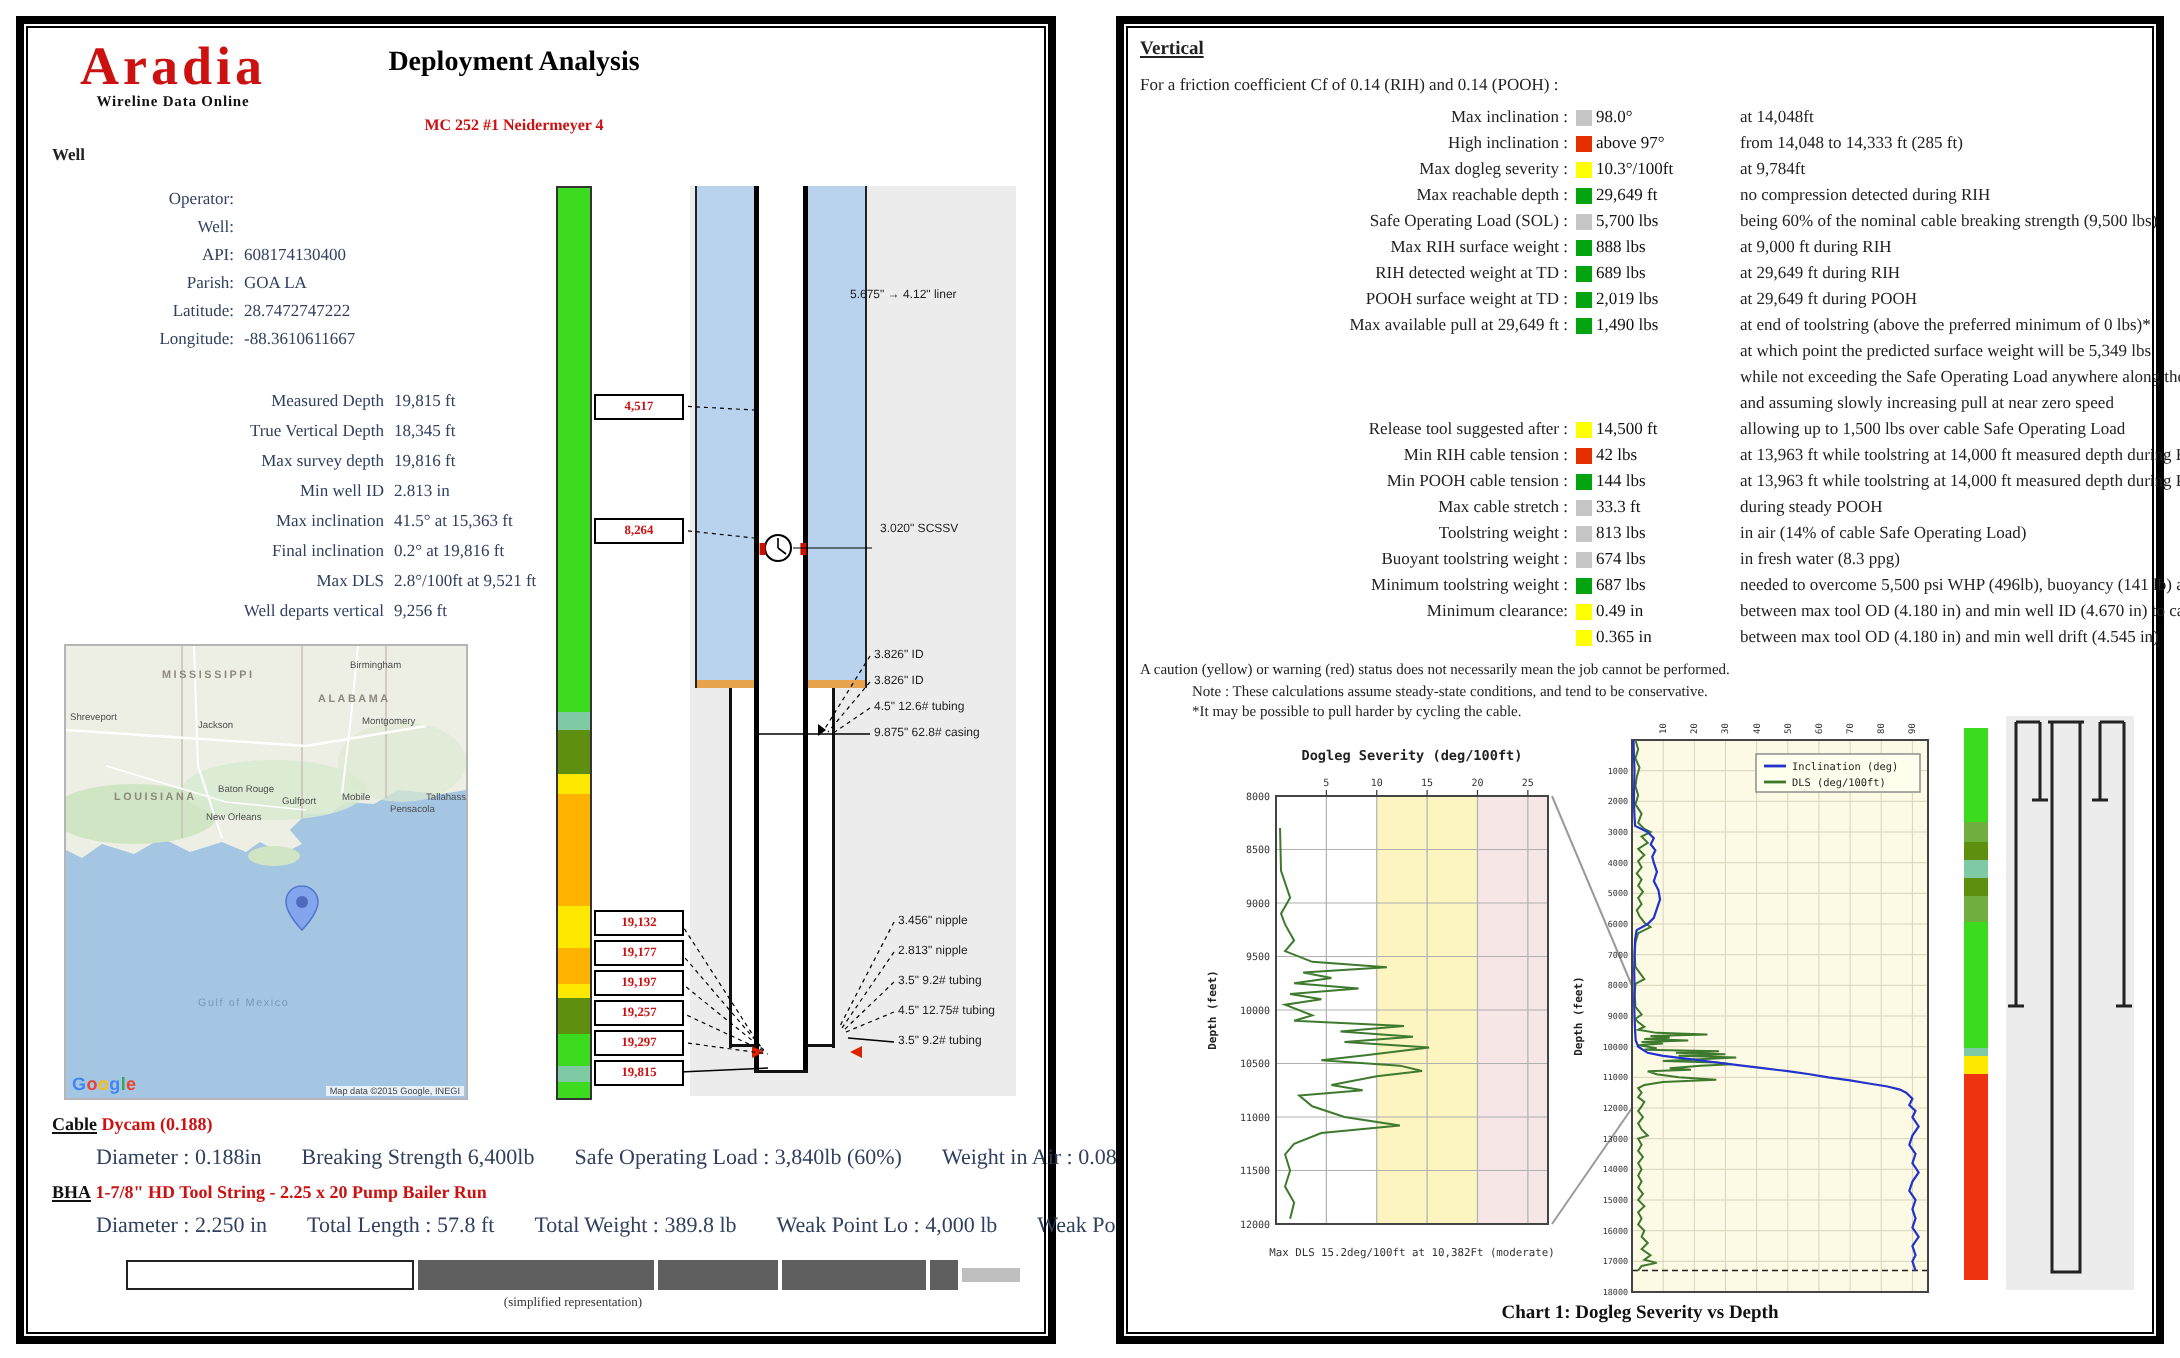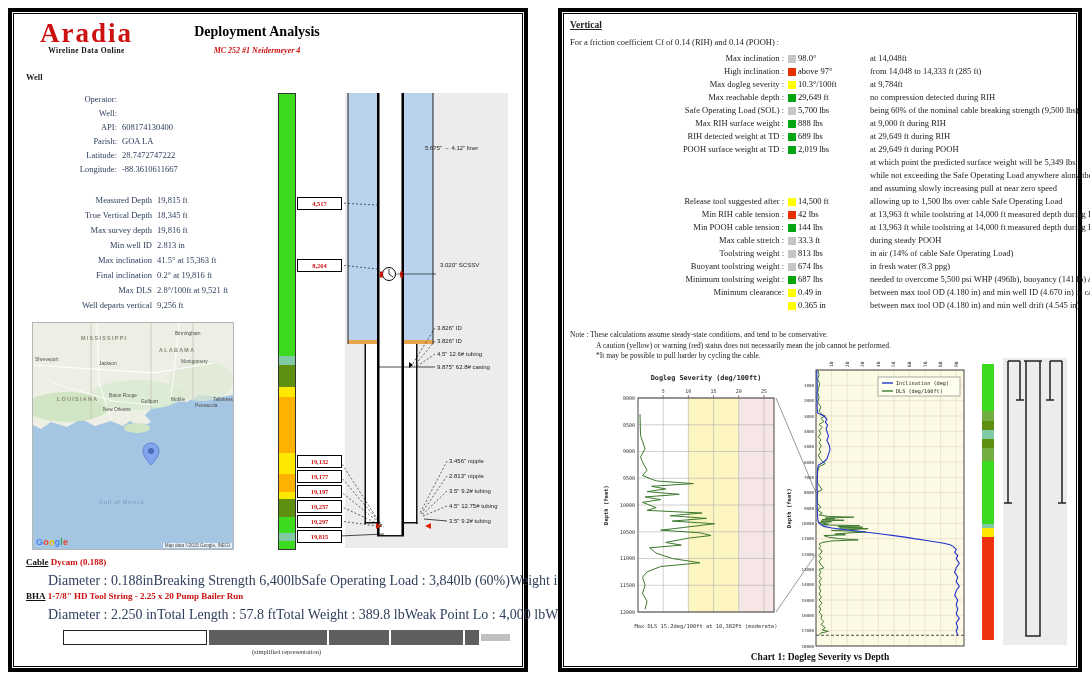--- a/index.html
+++ b/index.html
@@ -7,46 +7,46 @@
   .abs{position:absolute;}
   .page{position:absolute;background:#fff;border:4px solid #000;box-sizing:border-box;}
   .page::after{content:"";position:absolute;inset:1px;border:1px solid #000;pointer-events:none;}
   .page-content{position:absolute;inset:0;}
   
   #page-left{left:8px;top:8px;width:520px;height:664px;}
   #page-right{left:558px;top:8px;width:524px;height:664px;}
   .logo-title{font-size:27px;font-weight:bold;color:#cc1111;letter-spacing:2px;line-height:26px;}
   .logo-sub{font-size:7.5px;font-weight:bold;color:#111;letter-spacing:.4px;text-align:center;}
   .doc-title{font-size:14px;font-weight:bold;text-align:center;color:#000;}
-  .doc-sub{font-size:8px;font-weight:bold;text-align:center;color:#cc1111;margin-top:6px;font-style:italic;}
+  .doc-sub{font-size:8px;font-weight:bold;text-align:center;color:#cc1111;margin-top:18px;}
   .sec-label{font-size:8.5px;font-weight:bold;color:#222;}
   .kv-row{display:flex;line-height:14px;font-size:8.5px;color:#30405e;}
   .kv-label{width:105px;text-align:right;flex:none;}
   .kv-value{margin-left:5px;white-space:nowrap;}
   .kv2 .kv-label{width:140px;}
-  .kv2 .kv-row{line-height:15px;}
+  .kv2 .kv-row{line-height:15px;padding-left:40px;}
   
   #map{left:20px;top:310px;width:200px;height:226px;overflow:hidden;border:1px solid #b5b5b5;background:#a5c6e2;}
   .map-state{position:absolute;font-family:"Liberation Sans",sans-serif;font-size:5.4px;letter-spacing:1.3px;color:#8d887b;font-weight:bold;white-space:nowrap;}
   .map-city{position:absolute;font-family:"Liberation Sans",sans-serif;font-size:4.8px;color:#4f4f4f;white-space:nowrap;}
   .map-water-label{position:absolute;font-family:"Liberation Sans",sans-serif;font-size:5.4px;letter-spacing:.8px;color:#7b97bb;white-space:nowrap;}
   .map-attr{position:absolute;right:1px;bottom:1px;font-family:"Liberation Sans",sans-serif;font-size:4.6px;color:#444;background:rgba(255,255,255,.75);padding:0 2px;}
   .map-logo{position:absolute;left:3px;bottom:2px;font-family:"Liberation Sans",sans-serif;font-size:9px;font-weight:bold;letter-spacing:.2px;margin-top:41px;}
   
   .cbar{position:absolute;border:1px solid #333;overflow:hidden;}
   #cbar-left{left:266px;top:81px;width:16px;height:455px;}
   #cbar-right{left:420px;top:352px;width:12px;height:276px;}
   
   .dmark{position:absolute;width:43px;height:11px;border:1px solid #000;background:#fff;color:#cc1111;font-size:6.4px;line-height:11px;text-align:center;font-weight:bold;}
   .anno{position:absolute;font-size:6px;color:#222;white-space:nowrap;font-family:"Liberation Sans",sans-serif;}
   
   .cab-head{position:absolute;font-size:9px;}
   .cab-name{color:#cc1111;font-weight:bold;}
   .head-word{font-weight:bold;text-decoration:underline;color:#111;}
-  .spec-row{position:absolute;display:flex;font-size:14px;color:#30405e;white-space:nowrap;}
+  .spec-row{position:absolute;display:flex;gap:20px;font-size:11px;color:#30405e;white-space:nowrap;}
   .bha-bar{position:absolute;left:51px;top:618px;width:447px;height:15px;}
   .bha-seg{position:absolute;top:0;height:15px;box-sizing:border-box;}
   .bha-caption{position:absolute;left:51px;top:636px;width:447px;text-align:center;font-size:6.5px;color:#333;}
   
   .sum-title{position:absolute;left:8px;top:8px;font-size:9.5px;font-weight:bold;text-decoration:underline;}
   .sum-intro{position:absolute;left:8px;top:25px;font-size:8.5px;color:#222;}
   .sum-rows{position:absolute;left:0;top:40px;width:516px;}
   .sum-row{display:flex;line-height:13px;font-size:8.5px;}
   .sum-label{width:222px;text-align:right;flex:none;color:#222;}
   .sq{width:8px;height:8px;flex:none;margin:2.5px 2px 0 4px;}
@@ -388,20 +388,26 @@
         <span class="sum-value">689 lbs</span>
         <span class="sum-desc">at 29,649 ft during RIH</span>
       </div>
         <div class="sum-row">
         <span class="sum-label">POOH surface weight at TD :</span>
         <span class="sq sq-green"></span>
         <span class="sum-value">2,019 lbs</span>
         <span class="sum-desc">at 29,649 ft during POOH</span>
       </div>
         <div class="sum-row">
+        <span class="sum-label">Max available pull at 29,649 ft :</span>
+        <span class="sq sq-green"></span>
+        <span class="sum-value">1,490 lbs</span>
+        <span class="sum-desc">at end of toolstring (above the preferred minimum of 0 lbs)*</span>
+      </div>
+        <div class="sum-row">
         <span class="sum-label"></span>
         <span class="sq sq-none"></span>
         <span class="sum-value"></span>
         <span class="sum-desc">at which point the predicted surface weight will be 5,349 lbs</span>
       </div>
         <div class="sum-row">
         <span class="sum-label"></span>
         <span class="sq sq-none"></span>
         <span class="sum-value"></span>
         <span class="sum-desc">while not exceeding the Safe Operating Load anywhere along the cable</span>
@@ -463,22 +469,22 @@
         <div class="sum-row">
         <span class="sum-label"></span>
         <span class="sq sq-yellow"></span>
         <span class="sum-value">0.365 in</span>
         <span class="sum-desc">between max tool OD (4.180 in) and min well drift (4.545 in)</span>
       </div>
       </div>
 
     <div class="note-block">
 
-    <div class="note-line">Note : These calculations assume steady-state conditions, and tend to be conservative.</div>
-        <div class="note-line">A caution (yellow) or warning (red) status does not necessarily mean the job cannot be performed.</div>
+    <div class="note-line">A caution (yellow) or warning (red) status does not necessarily mean the job cannot be performed.</div>
+        <div class="note-line">Note : These calculations assume steady-state conditions, and tend to be conservative.</div>
         <div class="note-line">*It may be possible to pull harder by cycling the cable.</div>
       </div>
 
     <div class="chart-box" style="left:36px;top:356px;">
       <svg id="svg-detail" width="182" height="266" viewBox="0 0 182 266">
           <rect x="40" y="30" width="50.37037037037037" height="214" fill="#ffffff"></rect>
           <rect x="90.37037037037037" y="30" width="50.37037037037037" height="214" fill="#fdf5c0"></rect>
           <rect x="140.74074074074073" y="30" width="35.25925925925927" height="214" fill="#f7e6e6"></rect>
           <line x1="65.18518518518519" y1="30" x2="65.18518518518519" y2="244" stroke="#b0b0b0" stroke-width="0.6"></line>
           <line x1="65.18518518518519" y1="27" x2="65.18518518518519" y2="30" stroke="#333" stroke-width="0.6"></line>

